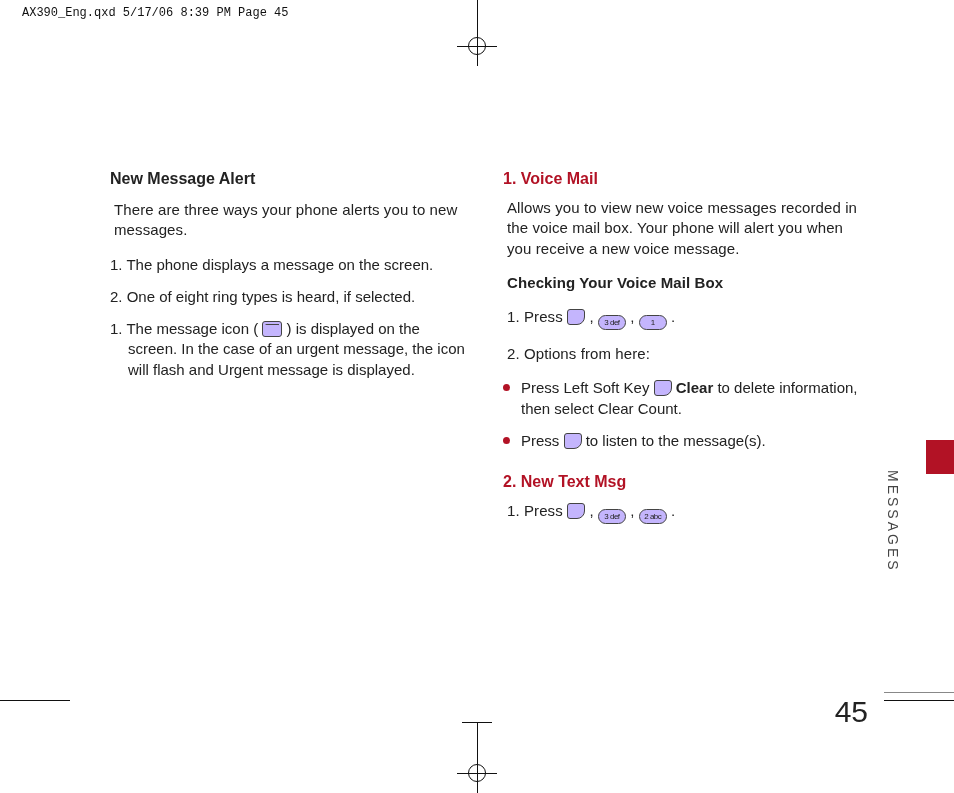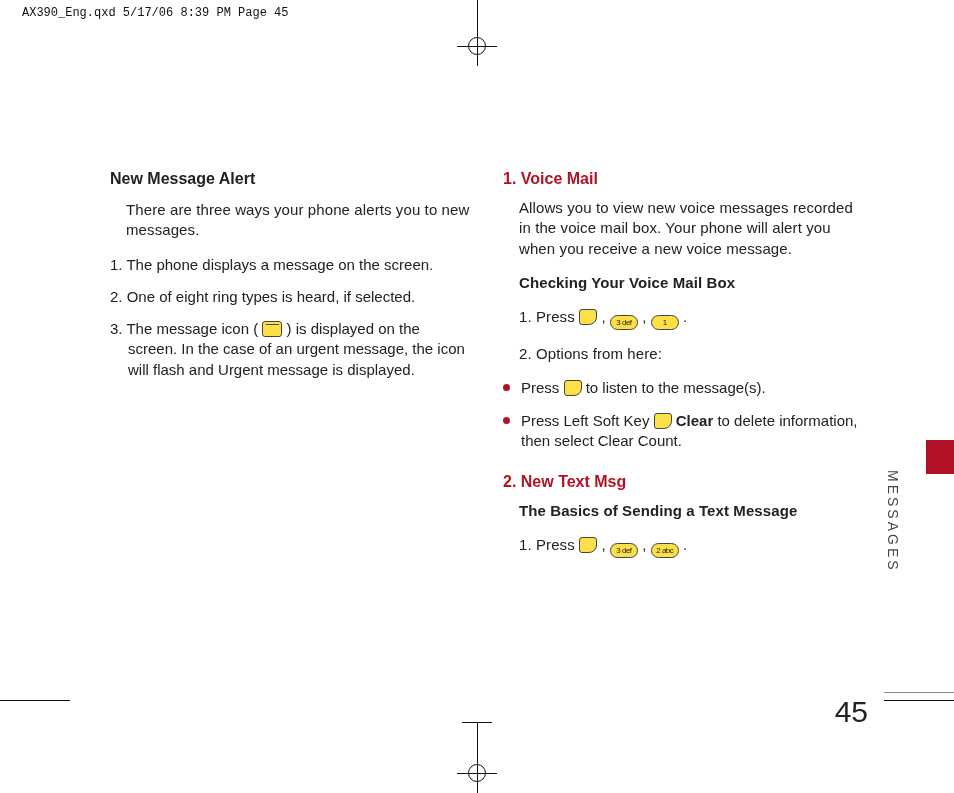--- a/index.html
+++ b/index.html
@@ -120,21 +120,21 @@
   h2.red {
     color: #b21225;
     font-size: 16px;
     font-weight: 600;
     margin: 0 0 10px 0;
   }
   h2.red.mt {
     margin-top: 22px;
   }
   p {
-    margin: 0 0 14px 16px;
+    margin: 0 0 14px 4px;
     line-height: 1.35;
     letter-spacing: 0.1px;
   }
   ol.num {
     list-style: none;
     padding: 0;
     margin: 0 0 14px 0;
   }
   ol.num > li {
     margin: 0 6px 12px 0;
@@ -178,21 +178,21 @@
     height: 7px;
     background: #b21225;
     border-radius: 50%;
   }
   .key {
     display: inline-block;
     width: 26px;
     height: 16px;
     border: 1px solid #444;
     border-radius: 7px;
-    background: #fde047;
+    background: #c4b5fd;
     vertical-align: -3px;
     font-size: 8px;
     line-height: 14px;
     text-align: center;
     color: #222;
     padding: 0 1px;
     box-sizing: border-box;
     font-family: "Courier New", monospace;
   }
   .key.softkey {
@@ -285,21 +285,21 @@
 <div class="page-frame">
   <div class="columns">
 
     <div class="col">
       <h3 class="sub">New Message Alert</h3>
       <p>There are three ways your phone alerts you to new messages.</p>
       <ol class="num">
         <li>1. The phone displays a message on the screen.</li>
         <li>2. One of eight ring types is heard, if selected.</li>
         <li>
-          <span>3. The message icon (</span>
+          <span>1. The message icon (</span>
           <span class="key env"></span>
           <span>) is displayed on the screen. In the case of an urgent message, the icon will flash and Urgent message is displayed.</span>
         </li>
       </ol>
     </div>
 
     <div class="col">
       <h2 class="red">1. Voice Mail</h2>
       <p>Allows you to view new voice messages recorded in the voice mail box. Your phone will alert you when you receive a new voice message.</p>
       <p class="bold">Checking Your Voice Mail Box</p>
@@ -311,35 +311,34 @@
         <span class="key pill">3 def</span>
         <span>, </span>
         <span class="key pill">1</span>
         <span> .</span>
       </p>
 
       <p>2. Options from here:</p>
 
       <ul class="bullet-list">
         <li>
-          <span>Press </span>
-          <span class="key softkey"></span>
-          <span> to listen to the message(s).</span>
-        </li>
-        <li>
           <span>Press Left Soft Key </span>
           <span class="key softkey"></span>
           <span> </span>
           <span class="bold">Clear</span>
           <span> to delete information, then select Clear Count.</span>
         </li>
+        <li>
+          <span>Press </span>
+          <span class="key softkey"></span>
+          <span> to listen to the message(s).</span>
+        </li>
       </ul>
 
       <h2 class="red mt">2. New Text Msg</h2>
-      <p class="bold">The Basics of Sending a Text Message</p>
       <p>
         <span>1. Press </span>
         <span class="key softkey"></span>
         <span>, </span>
         <span class="key pill">3 def</span>
         <span>, </span>
         <span class="key pill">2 abc</span>
         <span> .</span>
       </p>
     </div>

